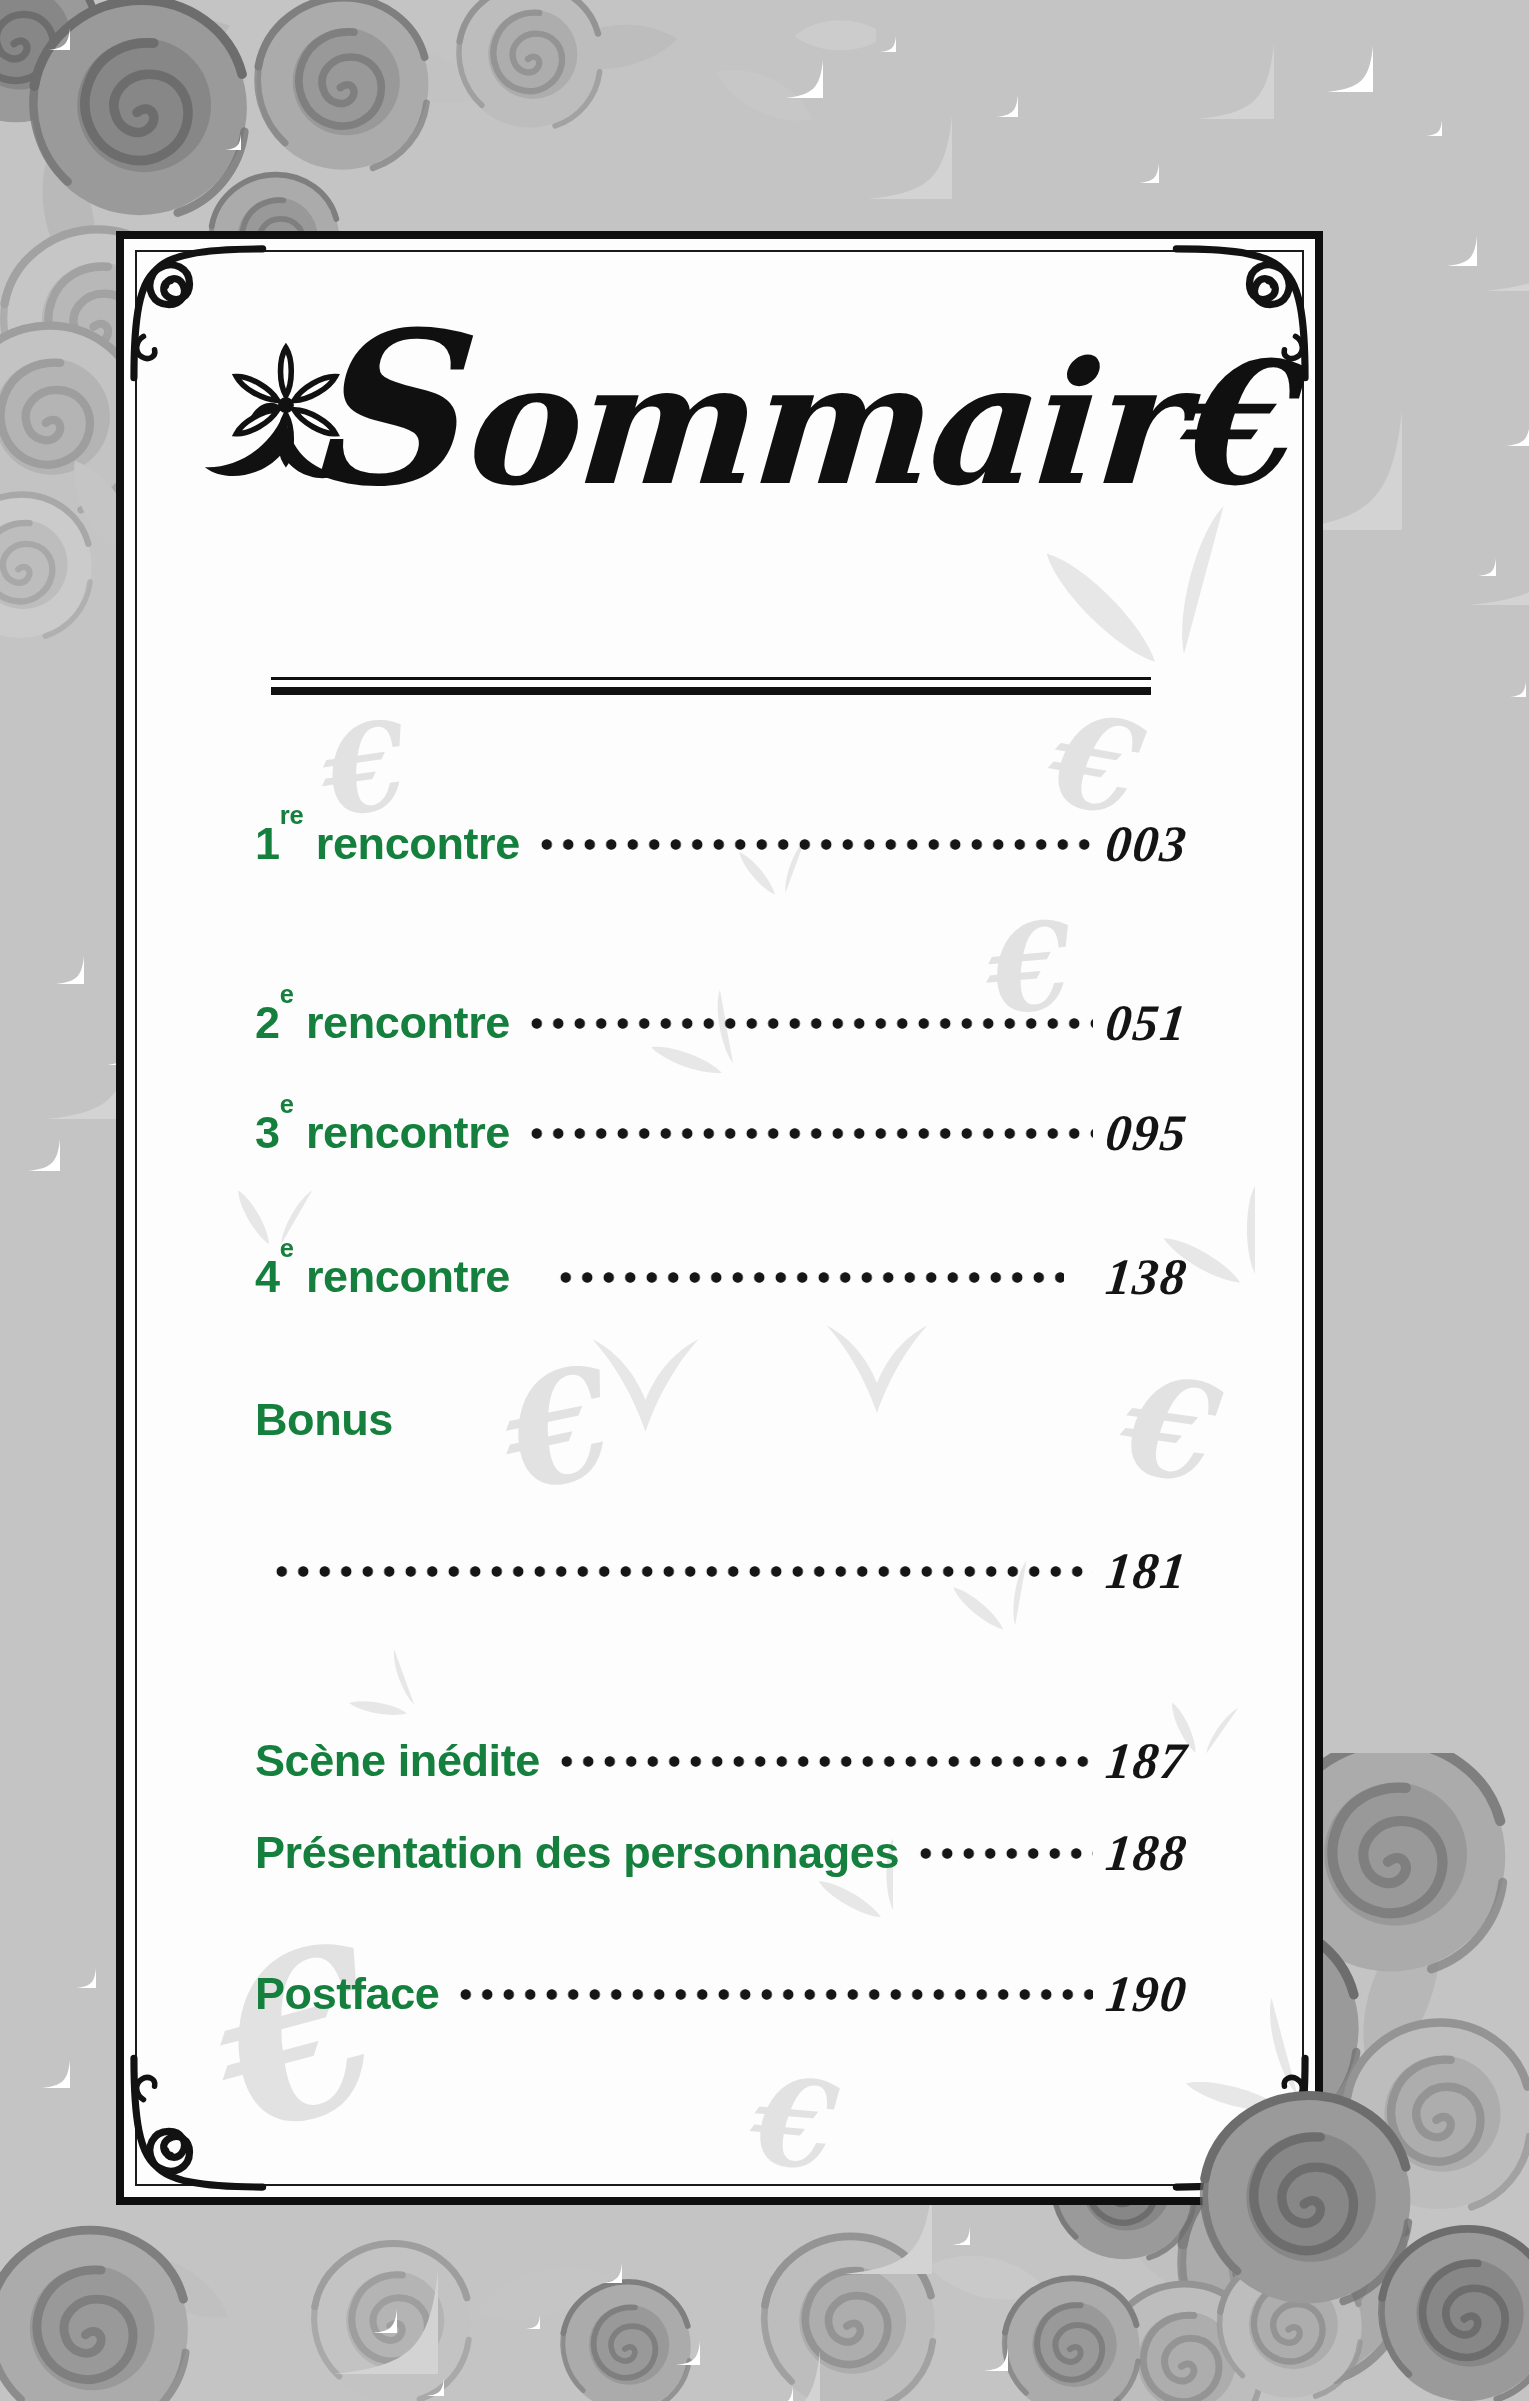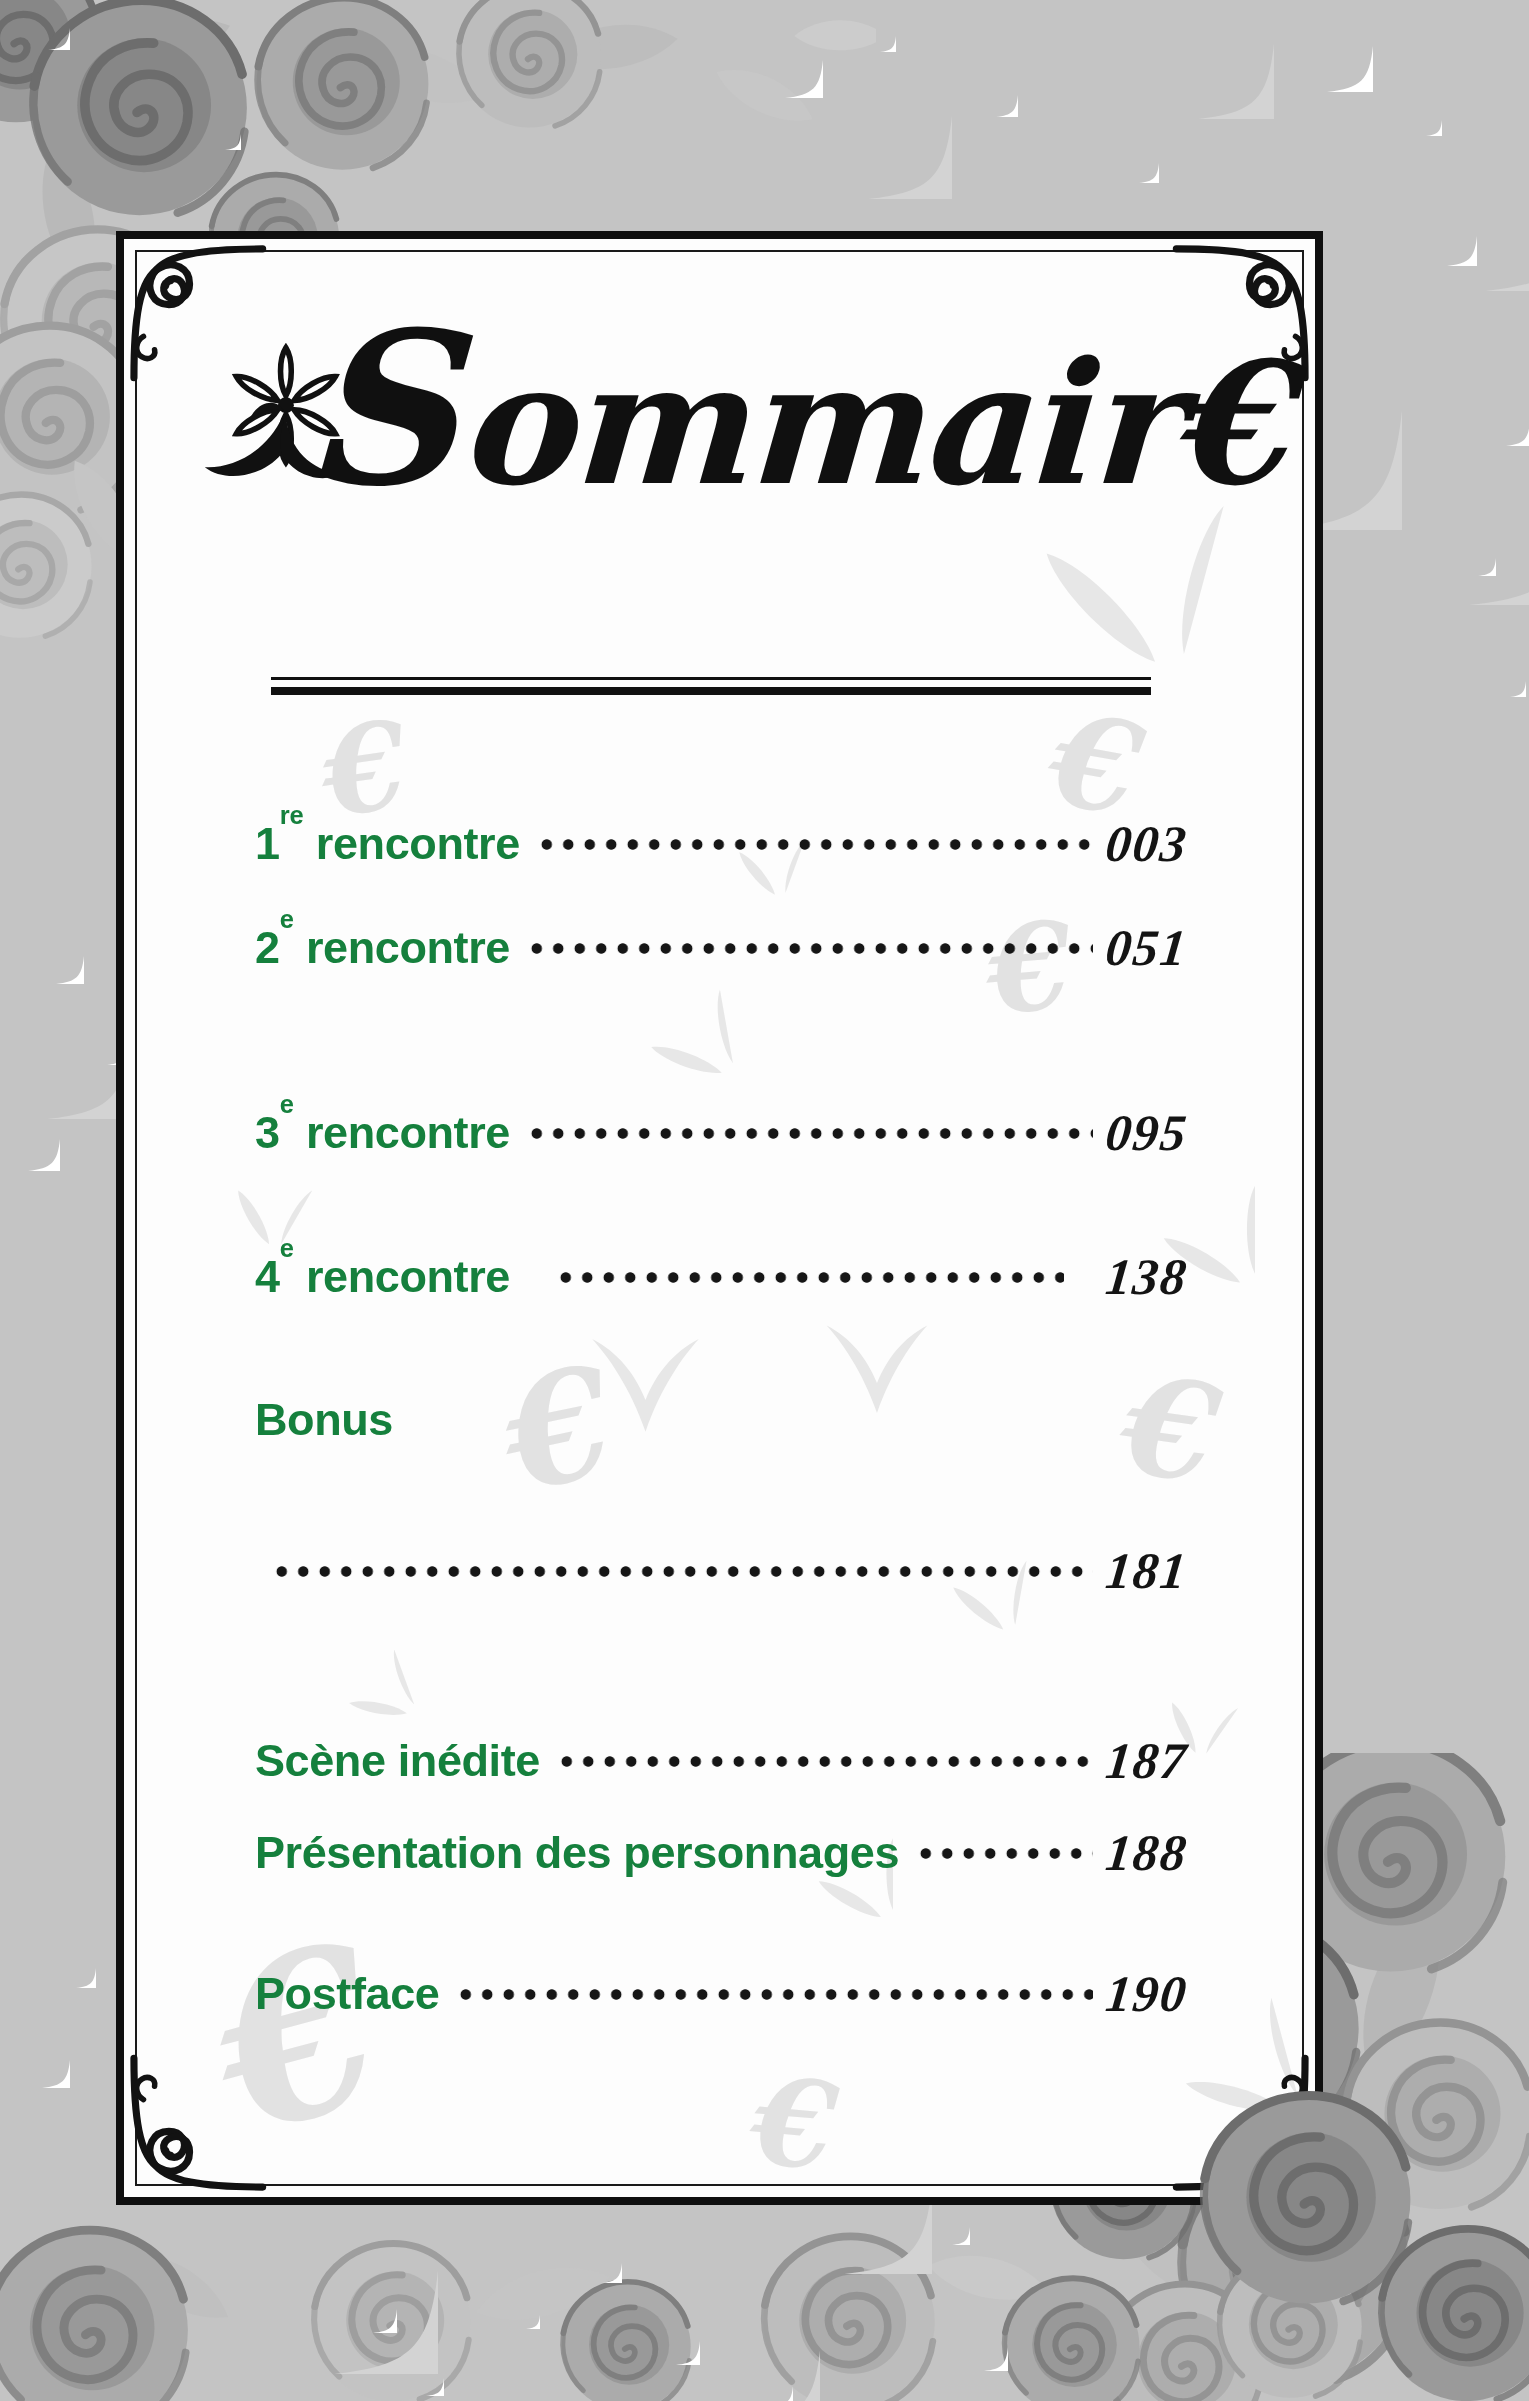--- a/index.html
+++ b/index.html
@@ -41,21 +41,21 @@
   .toc-row{position:absolute;left:131px;width:932px;height:80px;display:flex;
            align-items:center;z-index:12;}
   .lbl{font-family:"Liberation Sans",sans-serif;font-weight:700;font-size:45px;
        letter-spacing:-0.4px;color:#15803d;white-space:nowrap;}
   .lbl sup{font-size:25.5px;position:relative;top:-19px;letter-spacing:0;}
   .leader{flex:1;height:56px;margin:0 12.7px 0 16px;align-self:center;
           background-image:radial-gradient(circle,#161616 4.8px,rgba(0,0,0,0) 5.6px);
           background-size:21.5px 21px;background-repeat:repeat-x;background-position:left center;}
   .pg{font-family:"Liberation Serif",serif;font-style:italic;font-weight:700;font-size:51px;
       letter-spacing:1.6px;color:#141414;transform:skewX(-6deg);white-space:nowrap;}
-  .r1{top:565px;} .r2{top:669px;} .r3{top:854px;} .r4{top:998px;gap:29px;} .r5{top:1141px;text-align:center;}
+  .r1{top:565px;} .r2{top:744px;} .r3{top:854px;} .r4{top:998px;gap:29px;} .r5{top:1141px;text-align:center;}
   .r6{top:1292px;} .r7{top:1482px;} .r8{top:1574px;} .r9{top:1715px;}
 </style>
 </head>
 <body>
 
 <div id="stage">
 
   <svg width="0" height="0" style="position:absolute" aria-hidden="true">
     <defs>
       <symbol id="star4" viewBox="-50 -50 100 100">

